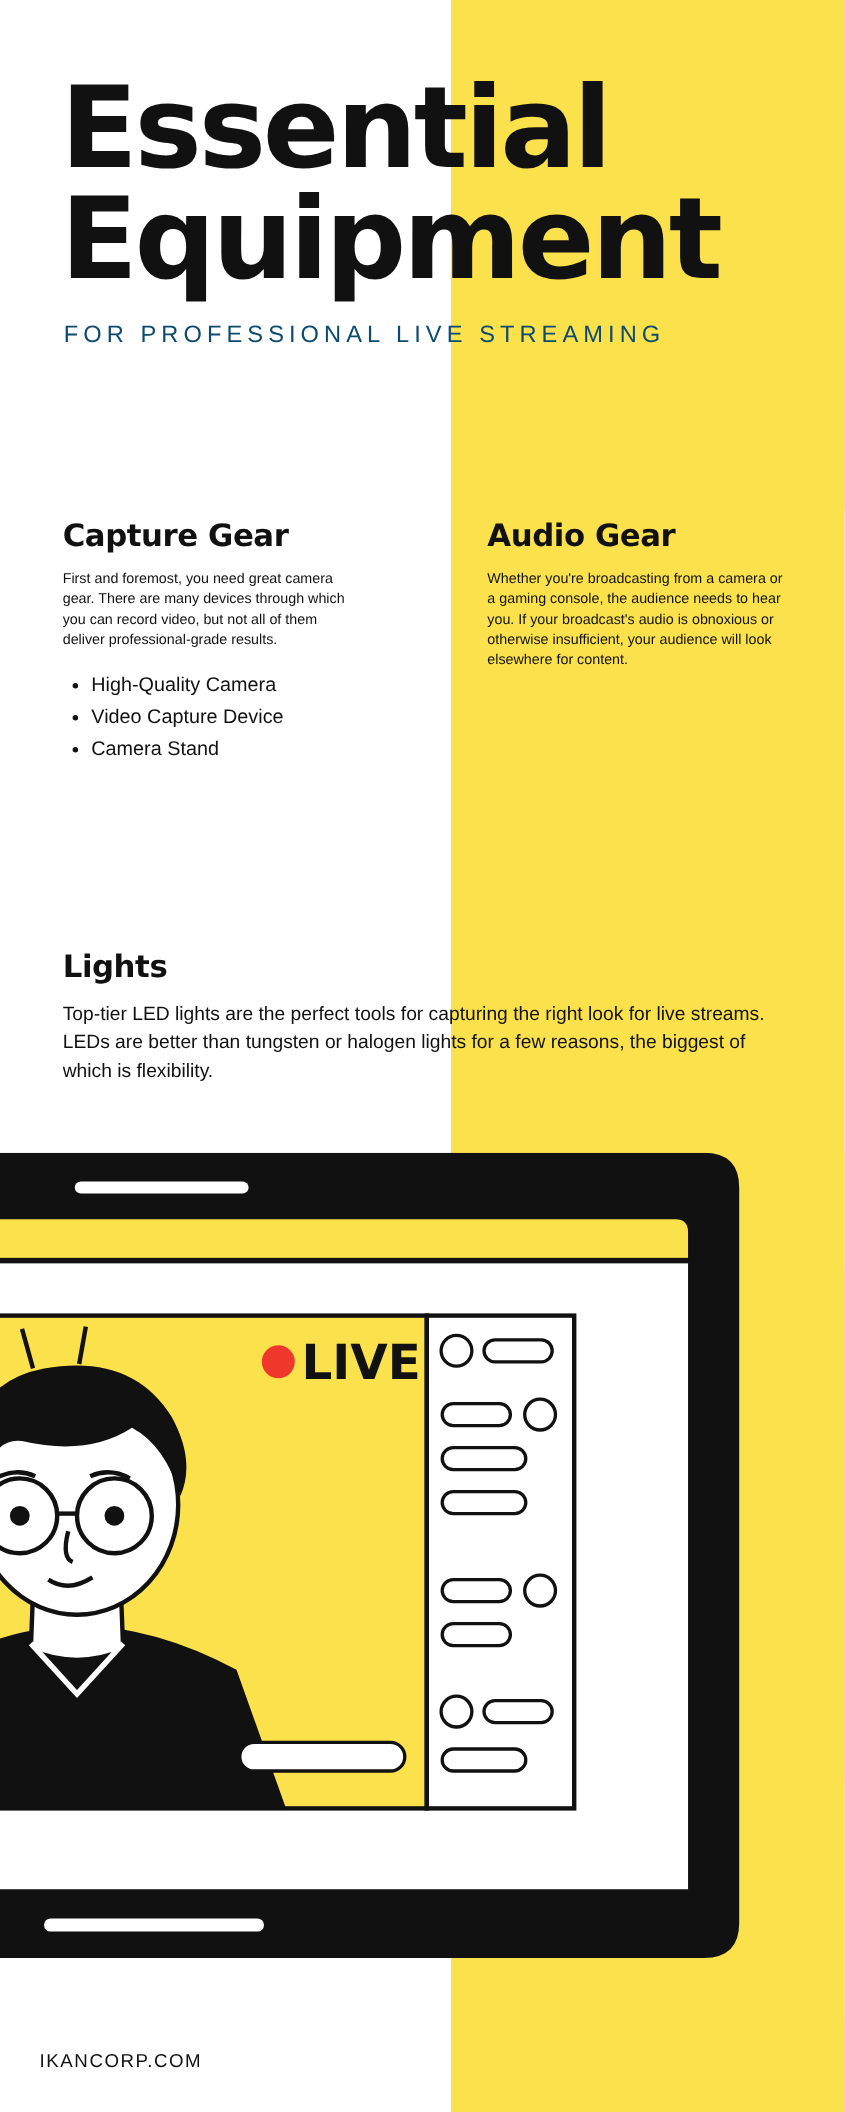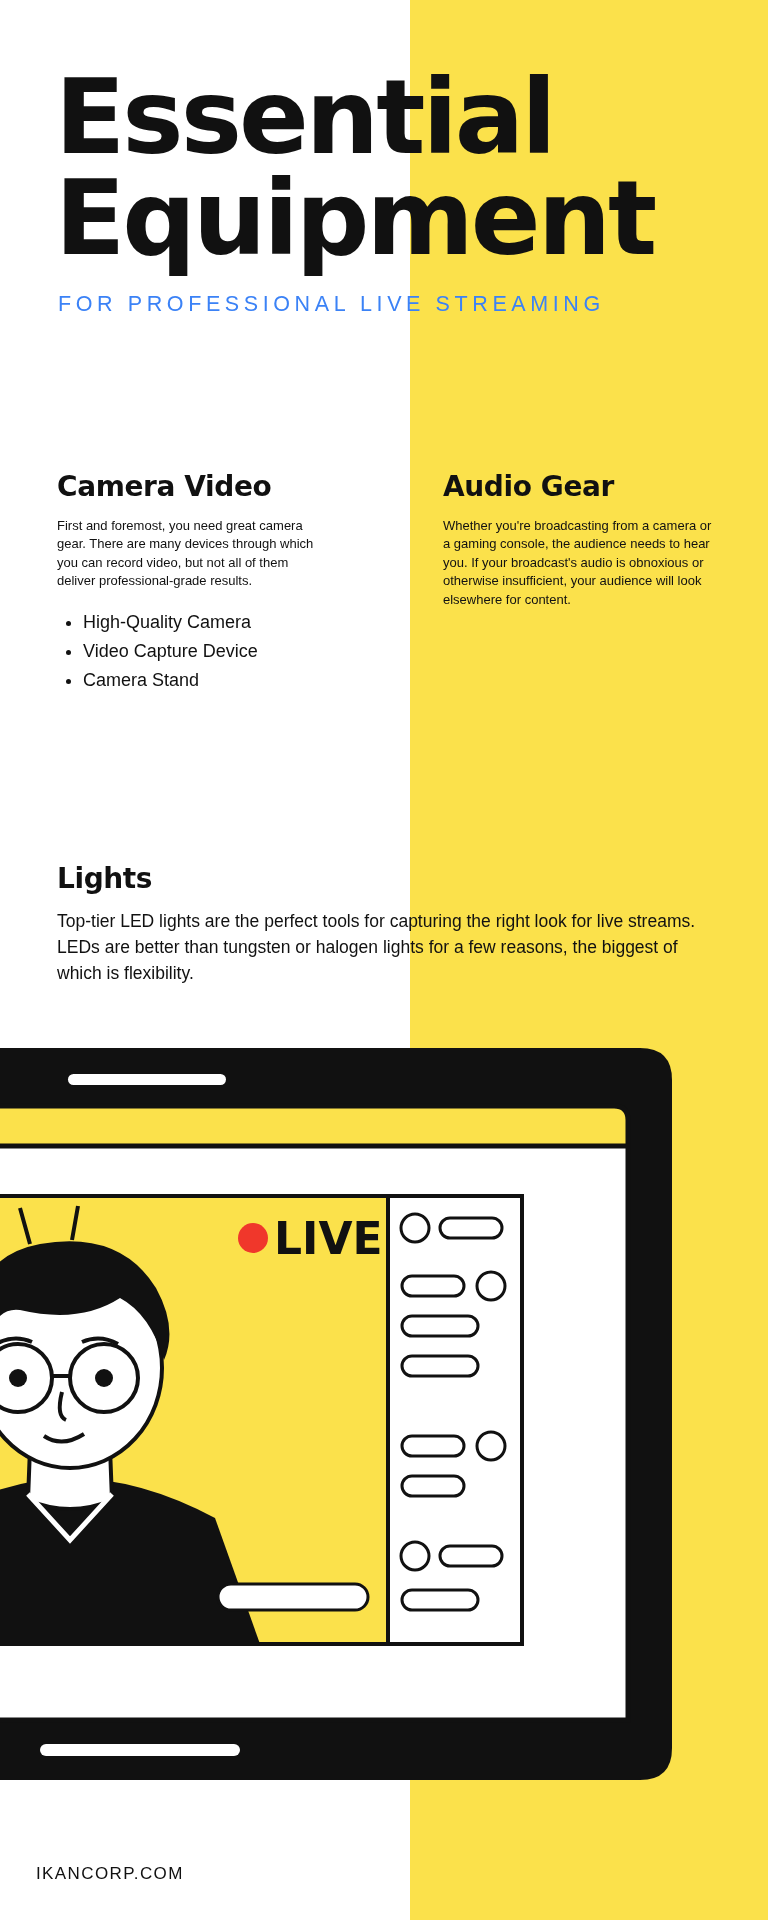--- a/index.html
+++ b/index.html
@@ -48,21 +48,21 @@
     margin: 0;
     white-space: nowrap;
   }
   .title-line.second {
     margin-top: 6px;
   }
   .subtitle {
     margin: 26px 0 0 3px;
     font-size: 21.5px;
     letter-spacing: 4.6px;
-    color: #3b82f6;
+    color: #0c4a6e;
     font-weight: normal;
     font-family: "Liberation Sans", sans-serif;
   }
 
   
   .columns {
     position: absolute;
     top: 470px;
     left: 0;
     width: 768px;
@@ -150,21 +150,21 @@
   <div class="title-block">
     <h1 class="title-line">Essential</h1>
     <h1 class="title-line second">Equipment</h1>
     <div class="subtitle">FOR PROFESSIONAL LIVE STREAMING</div>
   </div>
 </div>
 
 <div class="columns">
 
   <div class="col col-left">
-    <h2 class="sec-title">Camera Video</h2>
+    <h2 class="sec-title">Capture Gear</h2>
     <p class="sec-body">First and foremost, you need great camera gear. There are many devices through which you can record video, but not all of them deliver professional-grade results.</p>
     <ul class="sec-list">
       <li>High-Quality Camera</li>
       <li>Video Capture Device</li>
       <li>Camera Stand</li>
     </ul>
   </div>
 
   <div class="col col-right">
     <h2 class="sec-title">Audio Gear</h2>

